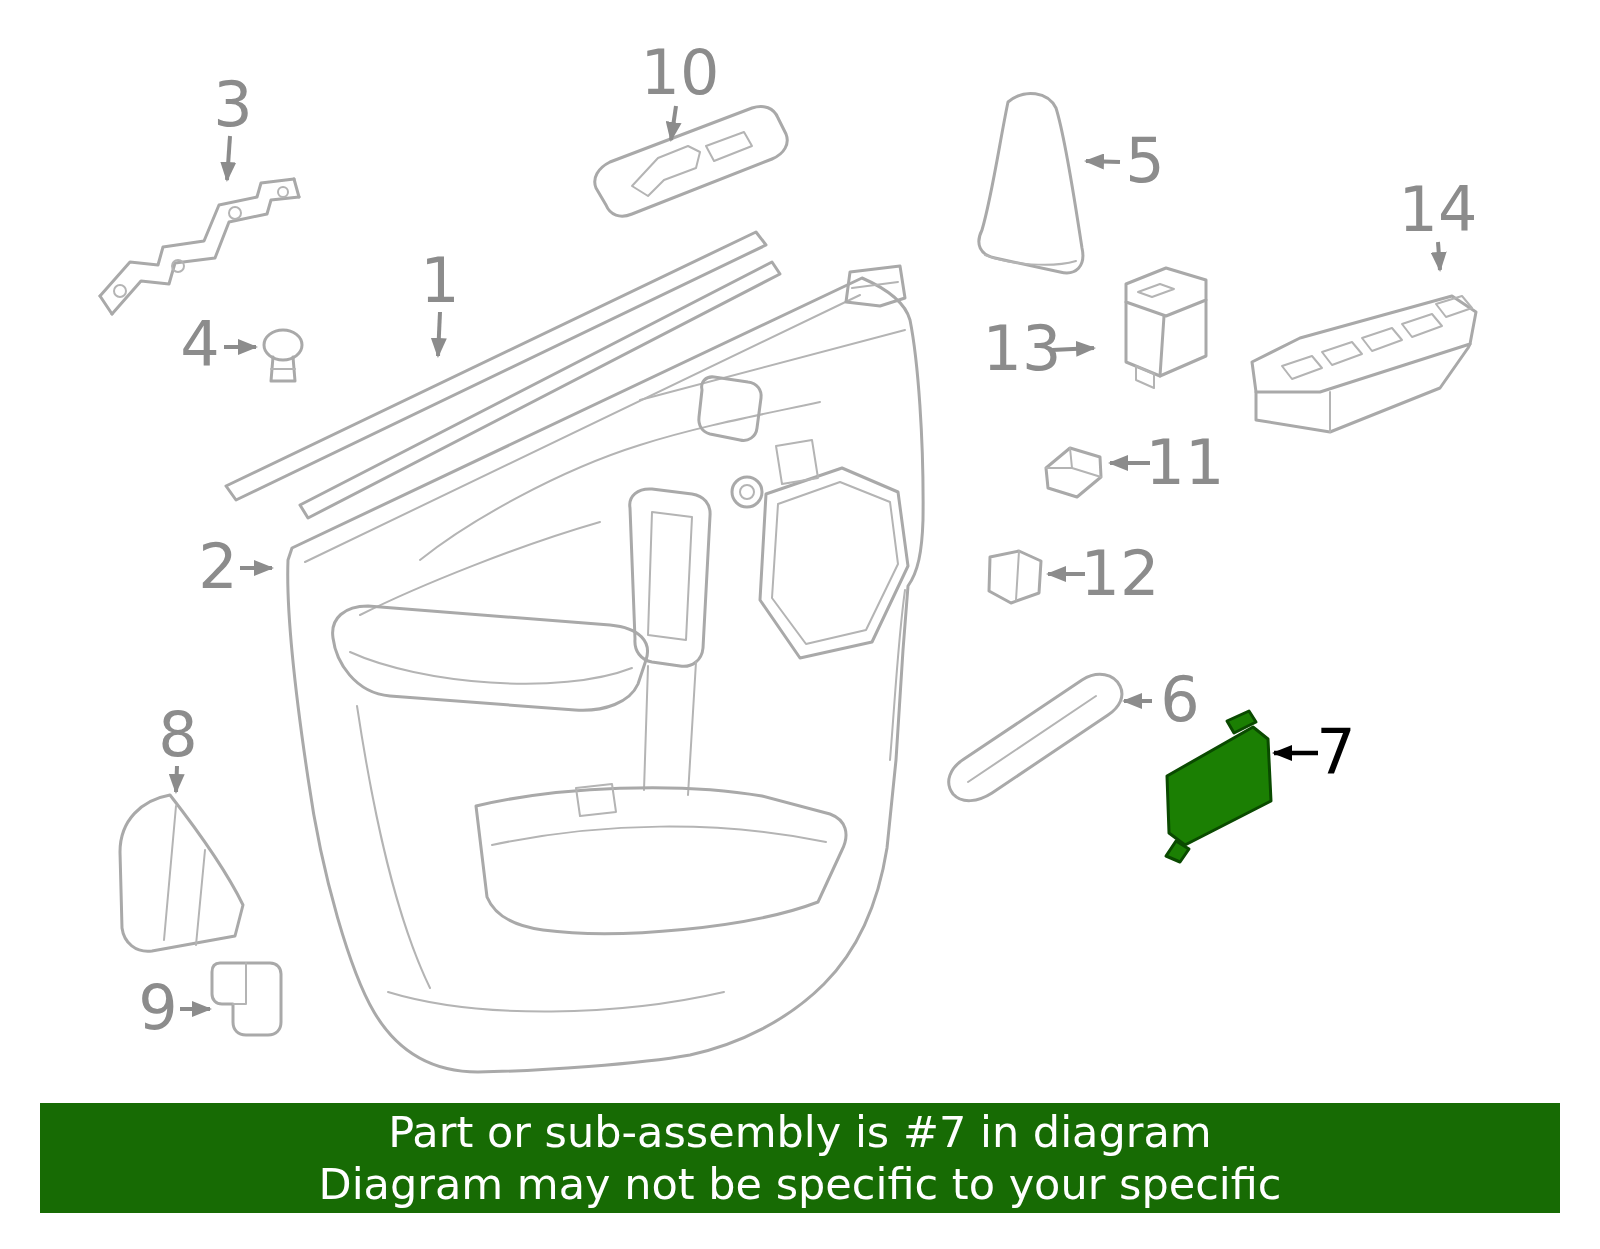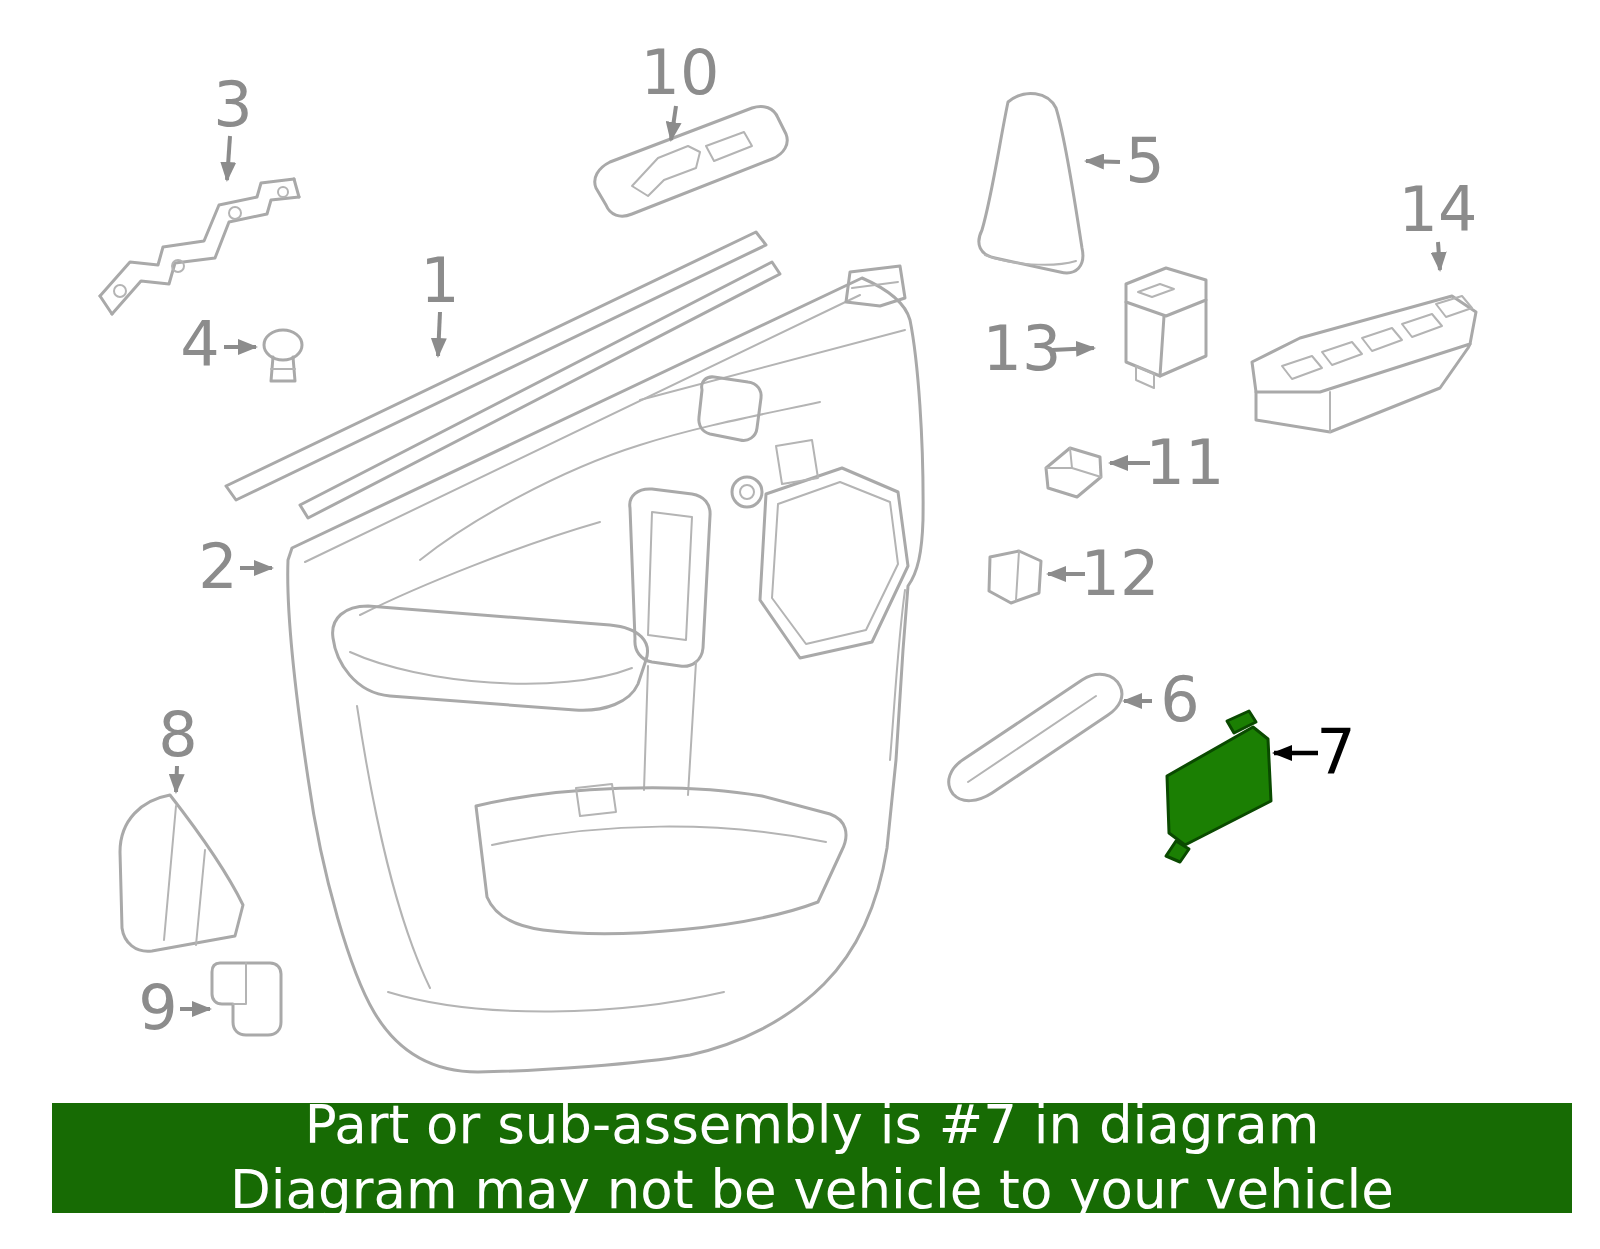--- a/index.html
+++ b/index.html
@@ -8,21 +8,21 @@
   svg{position:absolute;left:0;top:0;}
   .ln{fill:none;stroke:#a9a9a9;stroke-width:3;stroke-linejoin:round;stroke-linecap:round;}
   .lnthin{fill:none;stroke:#b4b4b4;stroke-width:2;stroke-linejoin:round;stroke-linecap:round;}
   .callout{font-size:62px;fill:#8c8c8c;}
   .callout-em{font-size:62px;fill:#000;}
   .arrow{stroke:#8c8c8c;stroke-width:4;fill:none;}
   .arrow-em{stroke:#000;stroke-width:4.5;fill:none;}
   .highlight{stroke:#0a4a00;stroke-width:3;stroke-linejoin:round;}
   .banner{position:absolute;left:40px;top:1103px;width:1520px;height:110px;
           display:flex;flex-direction:column;align-items:center;justify-content:center;
-          line-height:1.22;font-size:53px;text-align:center;margin-left:12px;}
+          line-height:1.22;font-size:43px;text-align:center;}
 </style>
 </head>
 <body>
 
 <div class="stage">
 
 <svg width="1600" height="1249" viewBox="0 0 1600 1249">
   <defs>
     <marker id="ah-gray" markerUnits="userSpaceOnUse" markerWidth="20" markerHeight="16" refX="18" refY="8" orient="auto">
       <path d="M0,0 L20,8 L0,16 Z" fill="#8c8c8c"></path>
@@ -173,16 +173,16 @@
   <text class="callout" x="158" y="1029" text-anchor="middle">9</text>
   <text class="callout" x="680" y="94" text-anchor="middle">10</text>
   <text class="callout" x="1185" y="484" text-anchor="middle">11</text>
   <text class="callout" x="1120" y="595" text-anchor="middle">12</text>
   <text class="callout" x="1022" y="370" text-anchor="middle">13</text>
   <text class="callout" x="1438" y="231" text-anchor="middle">14</text>
 </svg>
 
 <div class="banner" style="background-color: rgb(23, 107, 4);">
   <div style="color: rgb(255, 255, 255);">Part or sub-assembly is #7 in diagram</div>
-  <div style="color: rgb(255, 255, 255);">Diagram may not be vehicle to your vehicle</div>
+  <div style="color: rgb(255, 255, 255);">Diagram may not be specific to your specific</div>
 </div>
 
 </div>
 
 </body></html>

